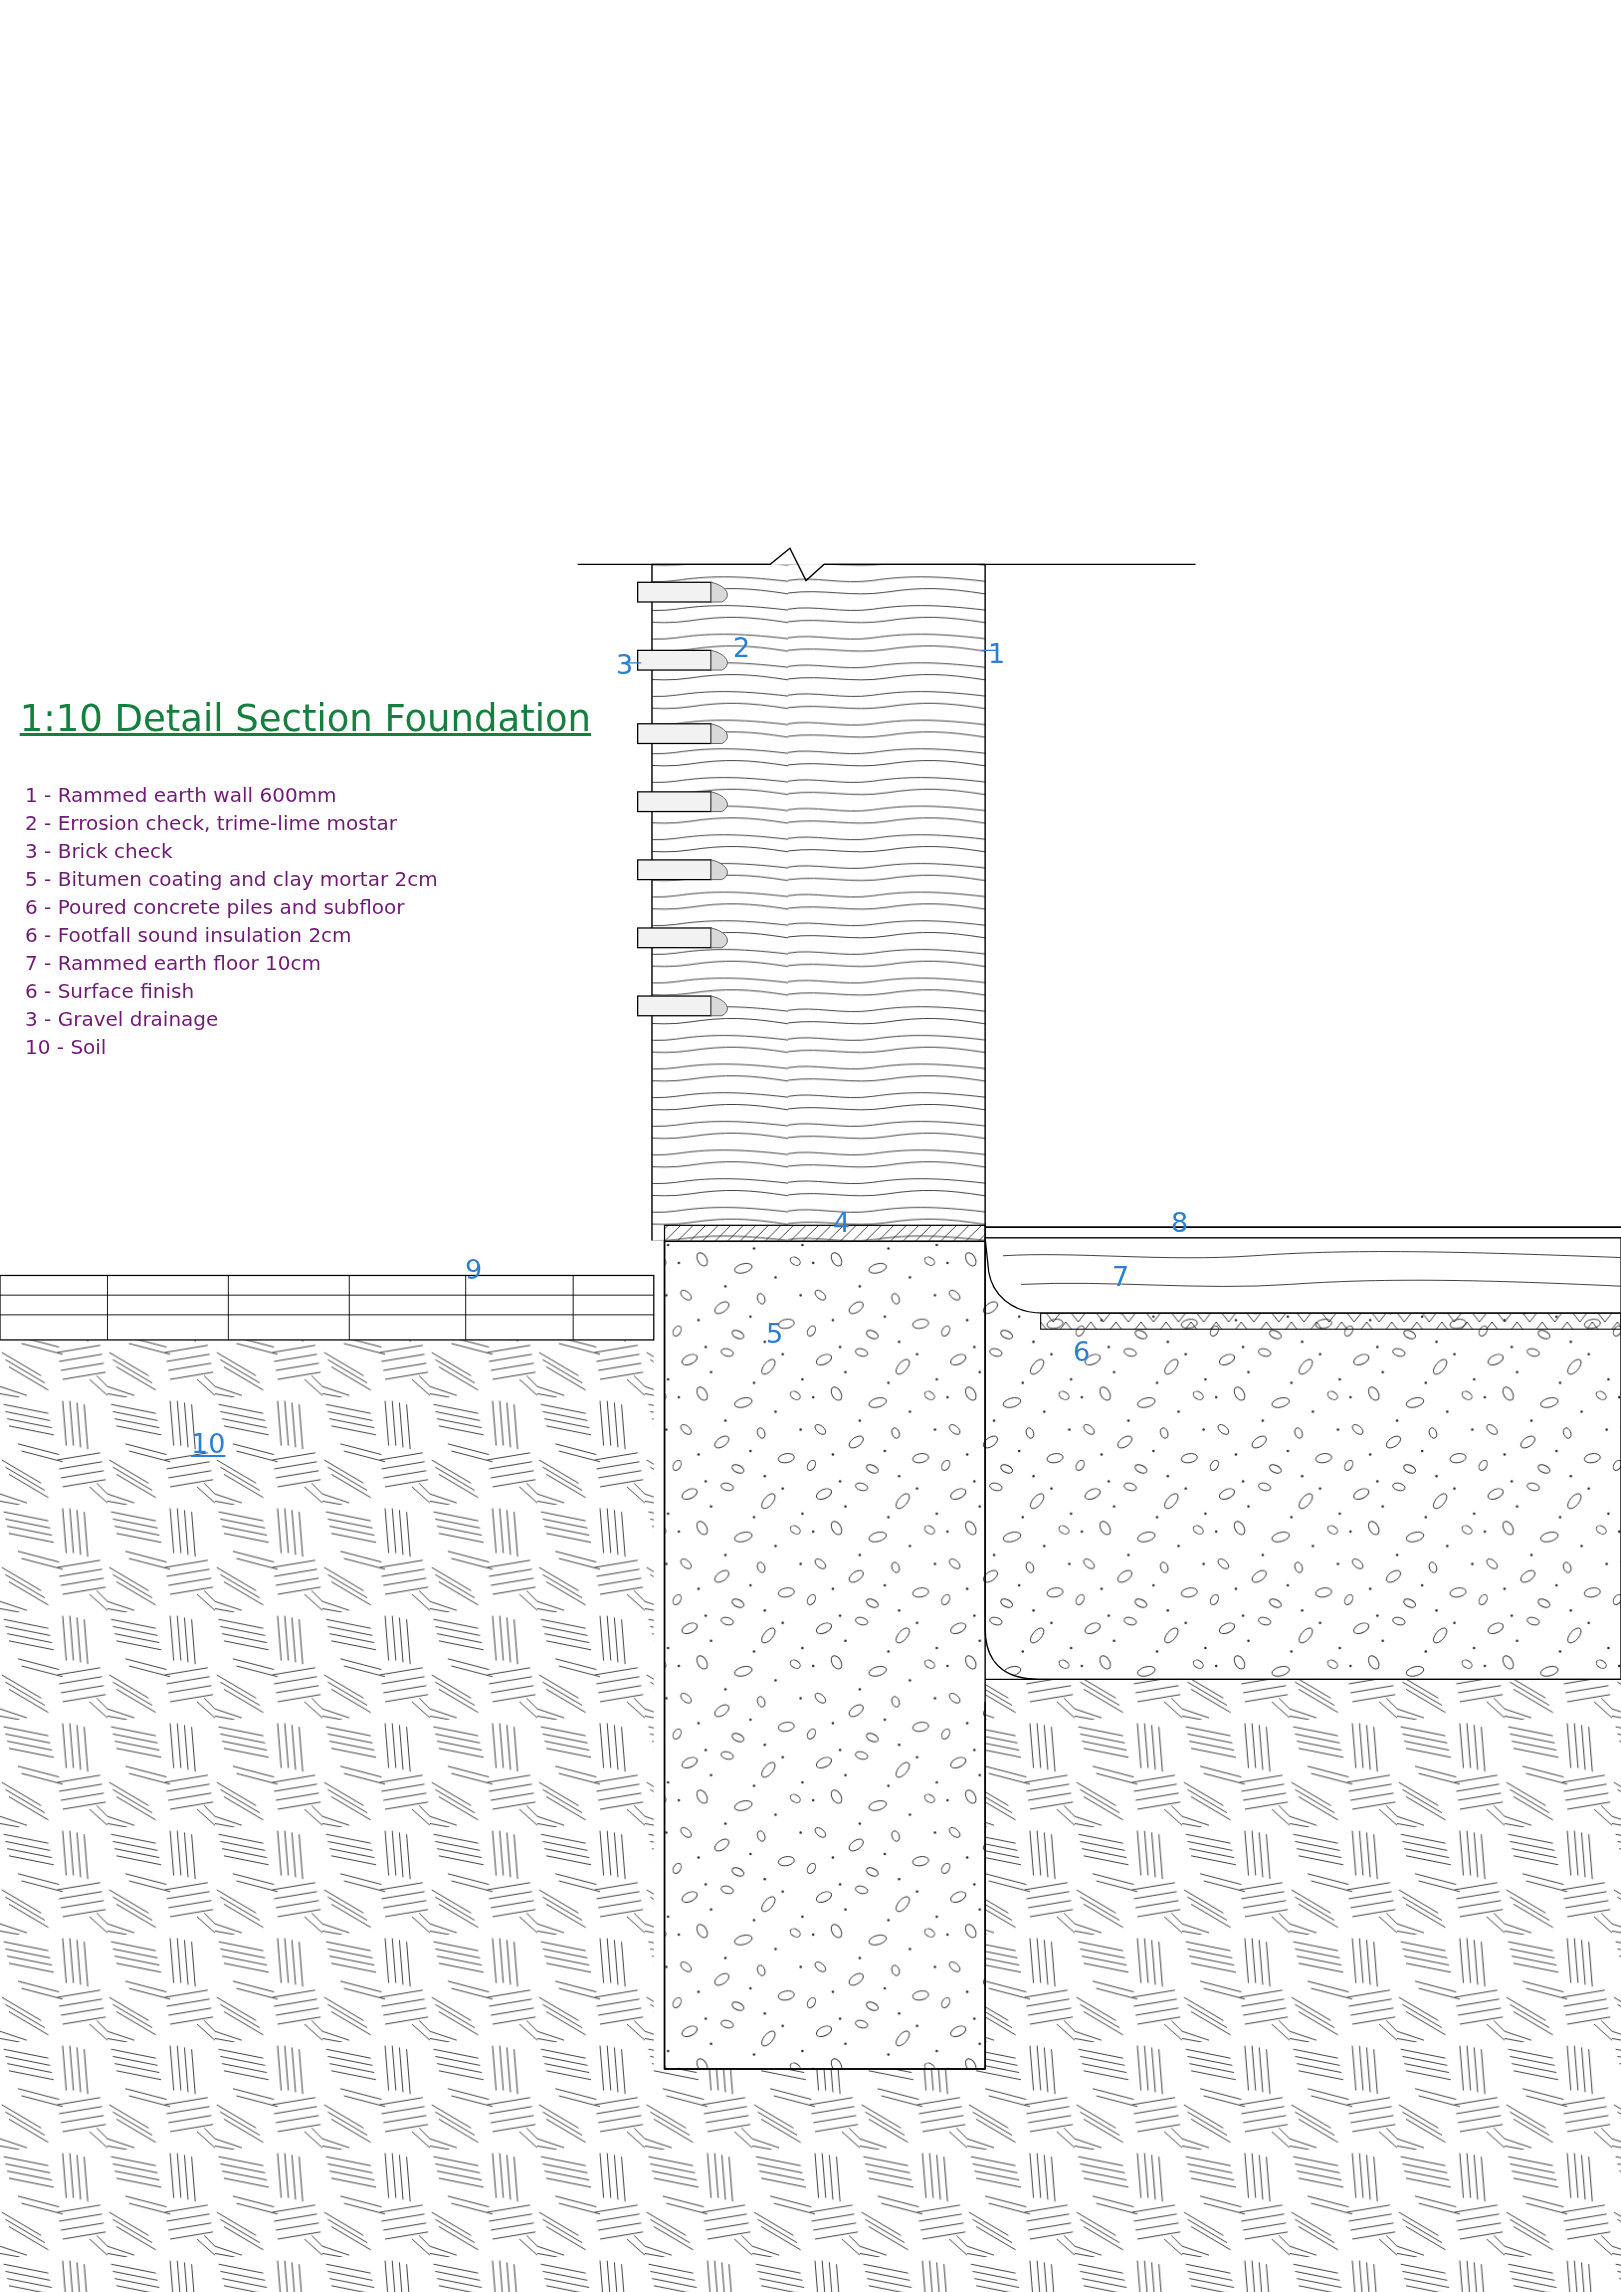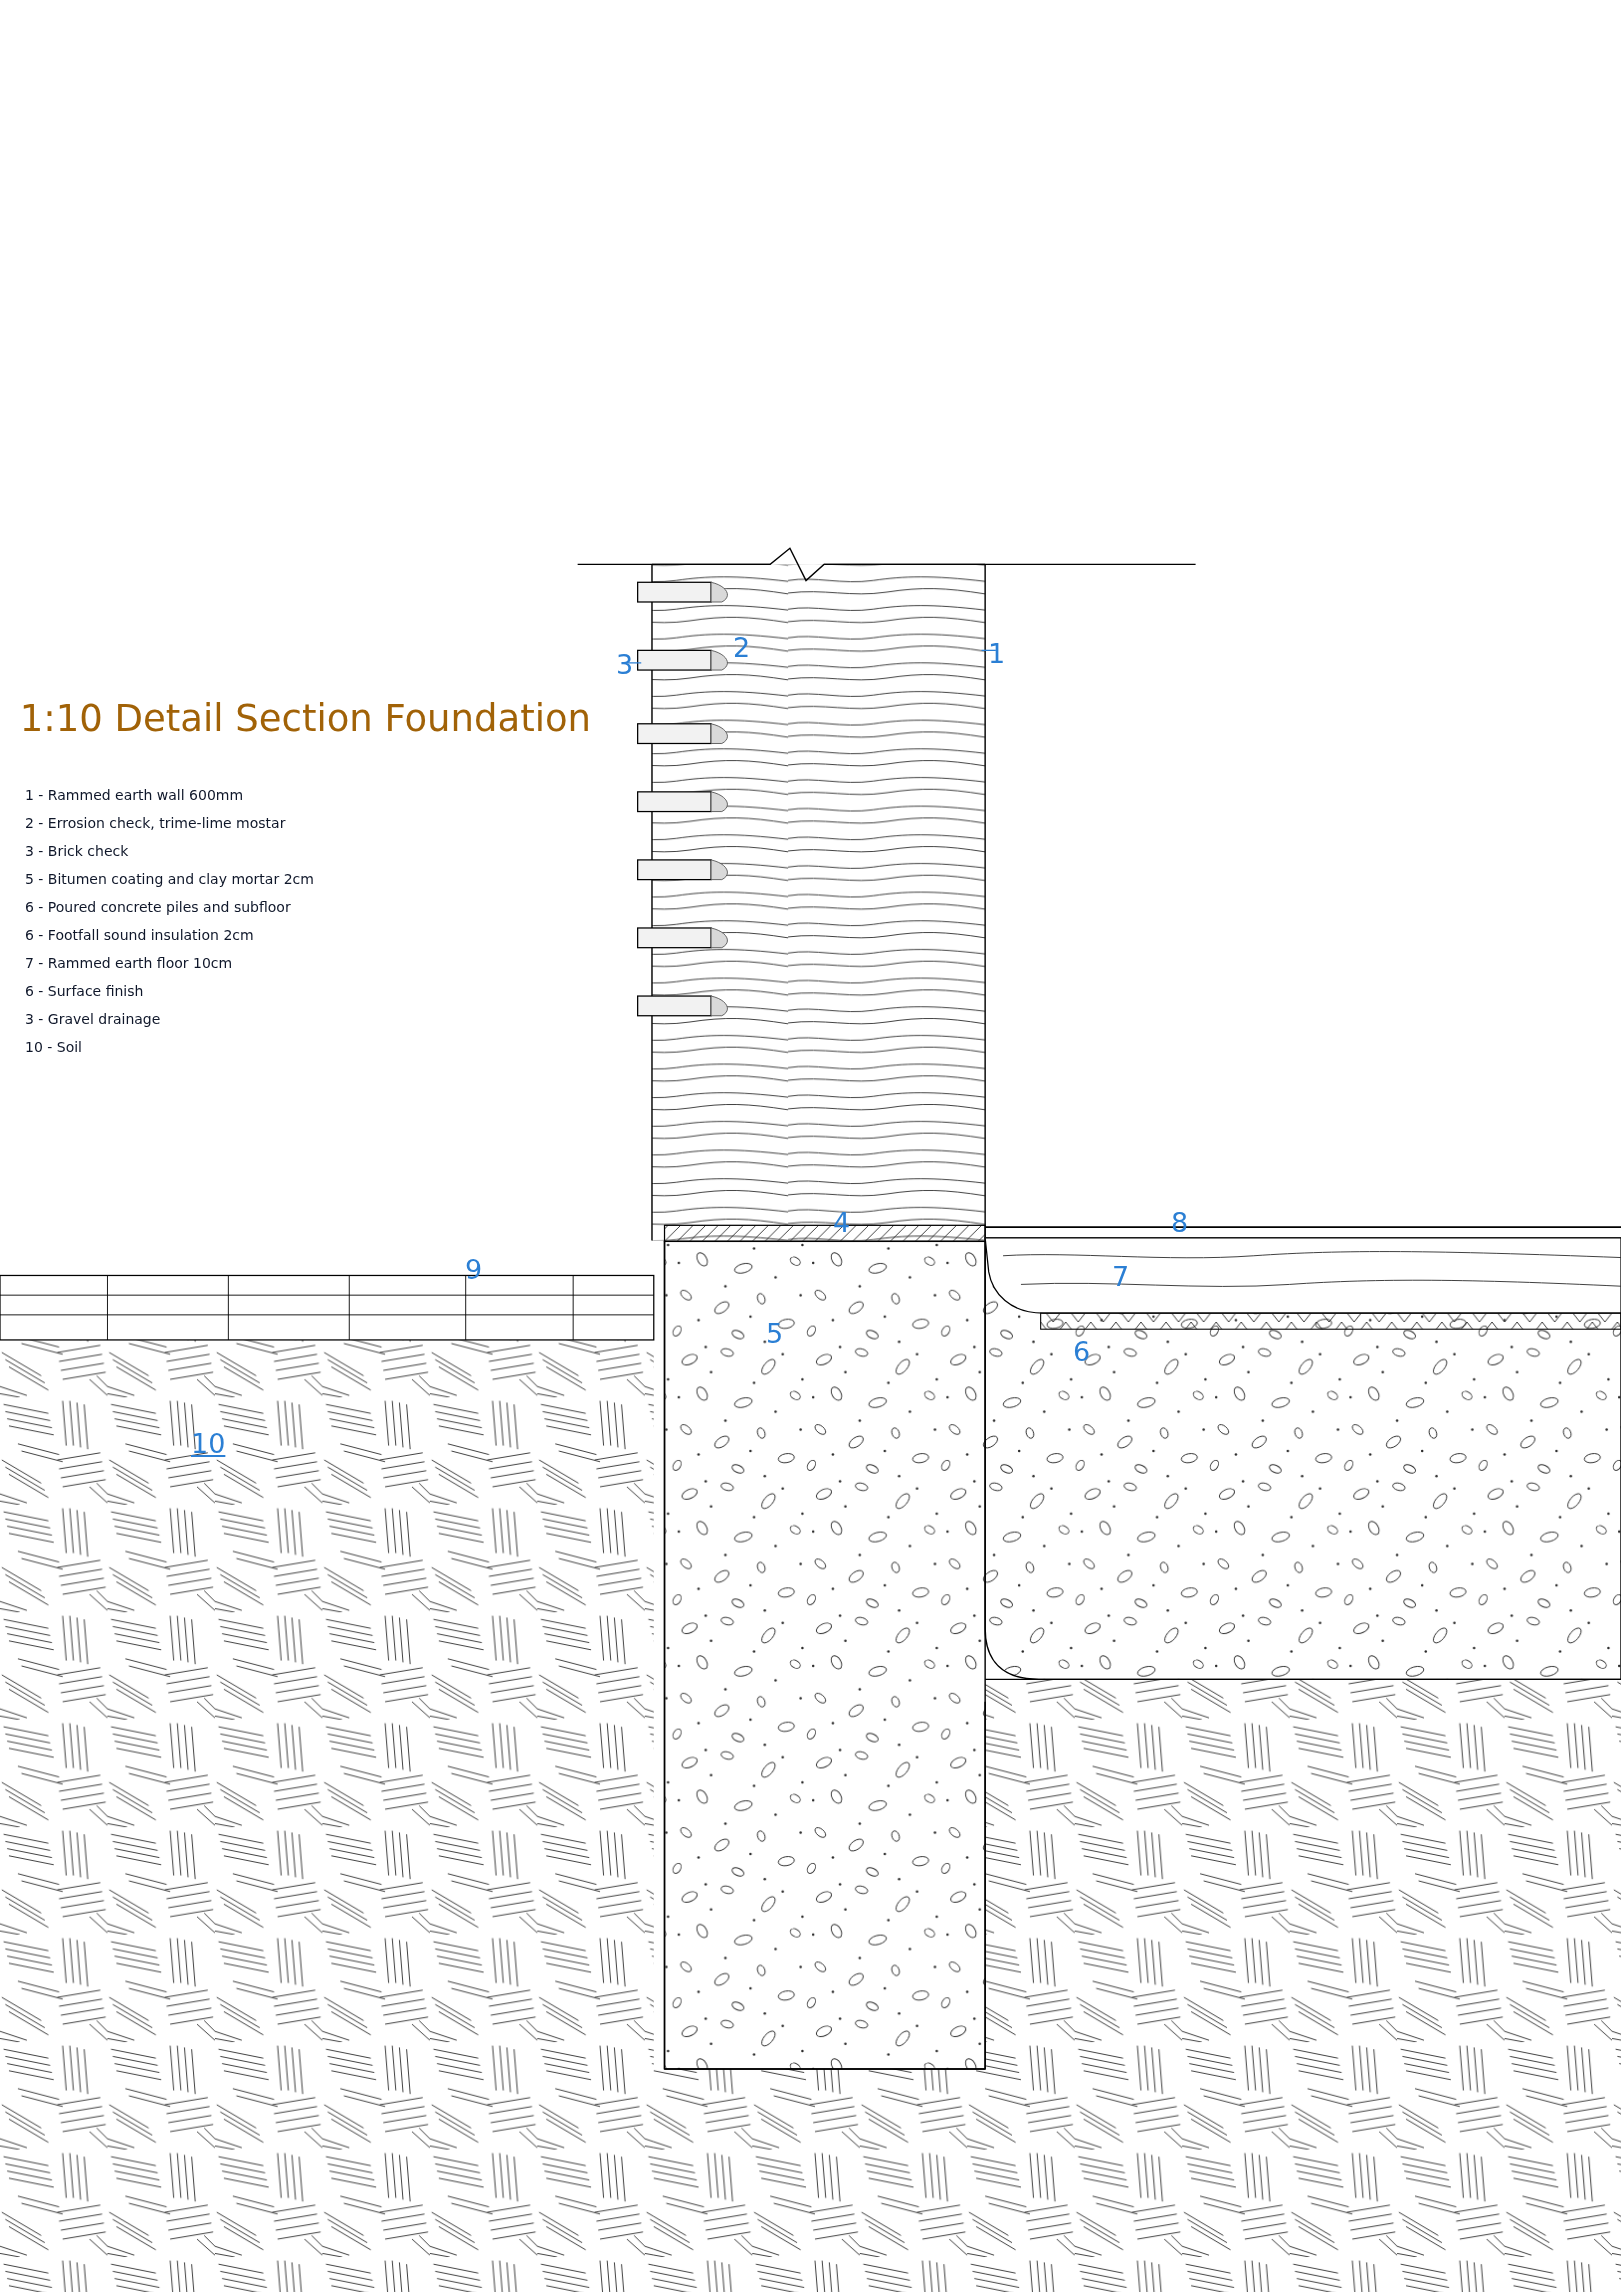--- a/index.html
+++ b/index.html
@@ -18,31 +18,32 @@
     position: absolute;
     left: 0; top: 0;
     width: 1621px;
     height: 2293px;
   }
   .title {
     position: absolute;
     left: 19.7px;
     top: 697px;
     font-size: 37px;
-    color: #a16207;
+    color: #15803d;
     white-space: nowrap;
     letter-spacing: 0px;
+    text-decoration: underline;
   }
   .legend {
     position: absolute;
     left: 25px;
     top: 781px;
-    font-size: 14px;
+    font-size: 20px;
     line-height: 28px;
-    color: #0f172a;
+    color: #701a75;
   }
   .legend div { white-space: nowrap; }
   .marker {
     position: absolute;
     font-size: 27px;
     color: #2b7fd4;
     font-family: "DejaVu Sans", sans-serif;
   }
   svg { display: block; }
 </style>

